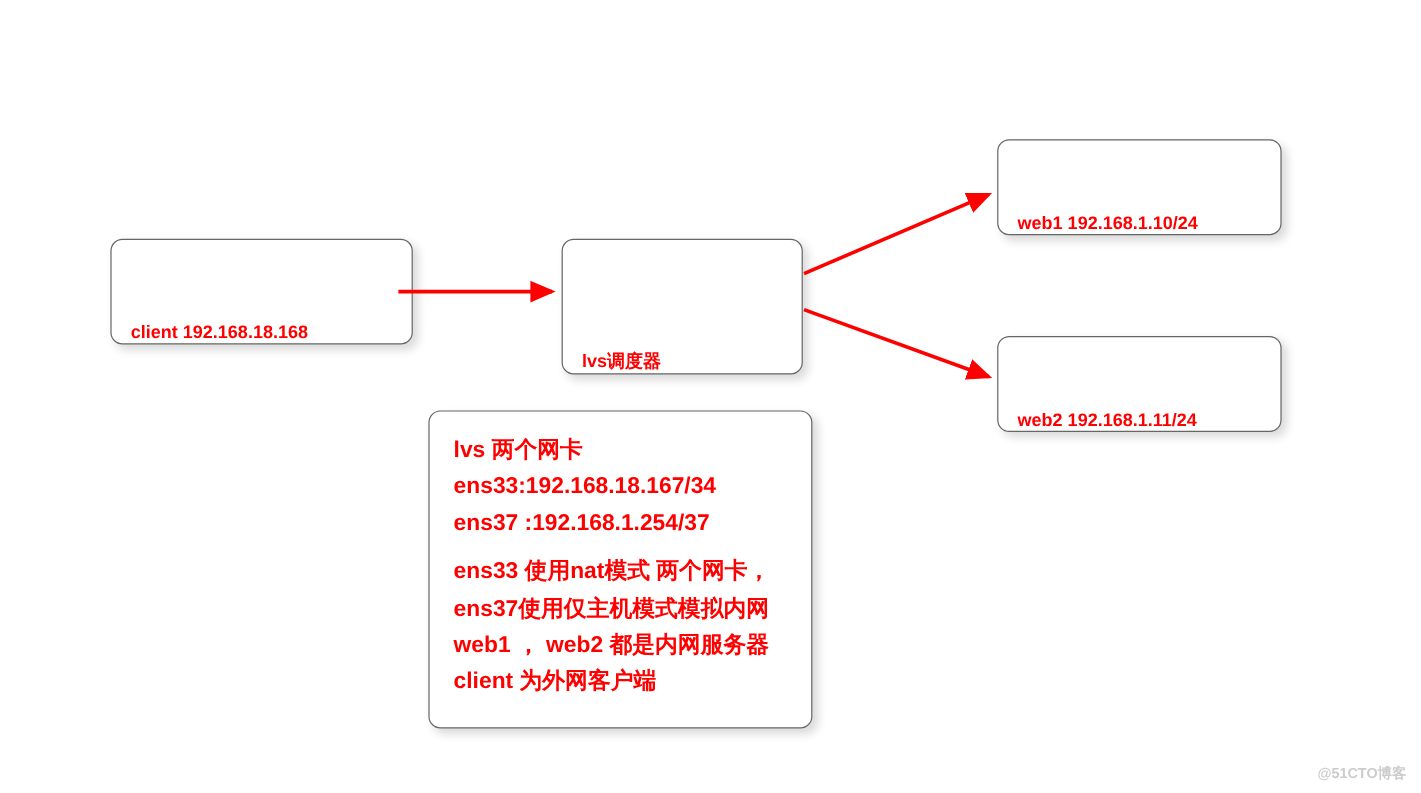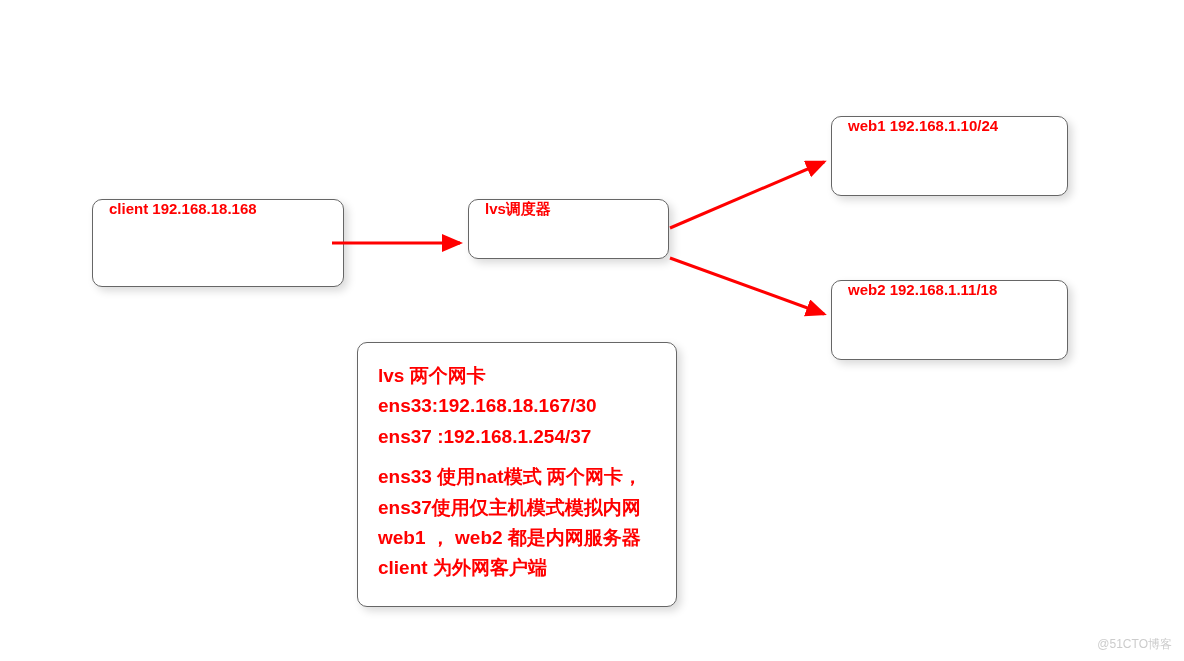--- a/index.html
+++ b/index.html
@@ -14,21 +14,21 @@
       position: relative;
       font-family: Arial, "Microsoft YaHei", sans-serif;
     }
     .node {
       position: absolute;
       background: #ffffff;
       border: 1px solid #666;
       border-radius: 10px;
       box-shadow: 4px 4px 8px rgba(0,0,0,0.15);
       display: flex;
-      align-items: flex-start;
+      align-items: flex-end;
       padding: 0 16px;
       color: #ff0000;
       font-weight: bold;
       font-size: 15px;
     }
     .info-box {
       position: absolute;
       background: #ffffff;
       border: 1px solid #666;
       border-radius: 10px;
@@ -52,45 +52,46 @@
       width: 1184px;
       height: 661px;
       pointer-events: none;
     }
     .watermark {
       position: absolute;
       bottom: 8px;
       right: 12px;
       color: #cccccc;
       font-size: 12px;
+      font-weight: bold;
     }
   </style>
 </head>
 <body>
 
 <div class="node" style="left:92px; top:199px; width:252px; height:88px;">
   <span>client  192.168.18.168</span>
 </div>
 
-<div class="node" style="left:468px; top:199px; width:201px; height:60px;">
+<div class="node" style="left:468px; top:199px; width:201px; height:113px;">
   <span>lvs调度器</span>
 </div>
 
 <div class="node" style="left:831px; top:116px; width:237px; height:80px;">
   <span>web1  192.168.1.10/24</span>
 </div>
 
 <div class="node" style="left:831px; top:280px; width:237px; height:80px;">
-  <span>web2  192.168.1.11/18</span>
+  <span>web2  192.168.1.11/24</span>
 </div>
 
 <div class="info-box" style="left:357px; top:342px; width:320px; height:265px;">
   <div class="section">
     <div>lvs 两个网卡</div>
-    <div>ens33:192.168.18.167/30</div>
+    <div>ens33:192.168.18.167/34</div>
     <div>ens37 :192.168.1.254/37</div>
   </div>
   <div class="section">
     <div>ens33 使用nat模式  两个网卡，</div>
     <div>ens37使用仅主机模式模拟内网</div>
     <div>web1 ， web2 都是内网服务器</div>
     <div>client 为外网客户端</div>
   </div>
 </div>
 

